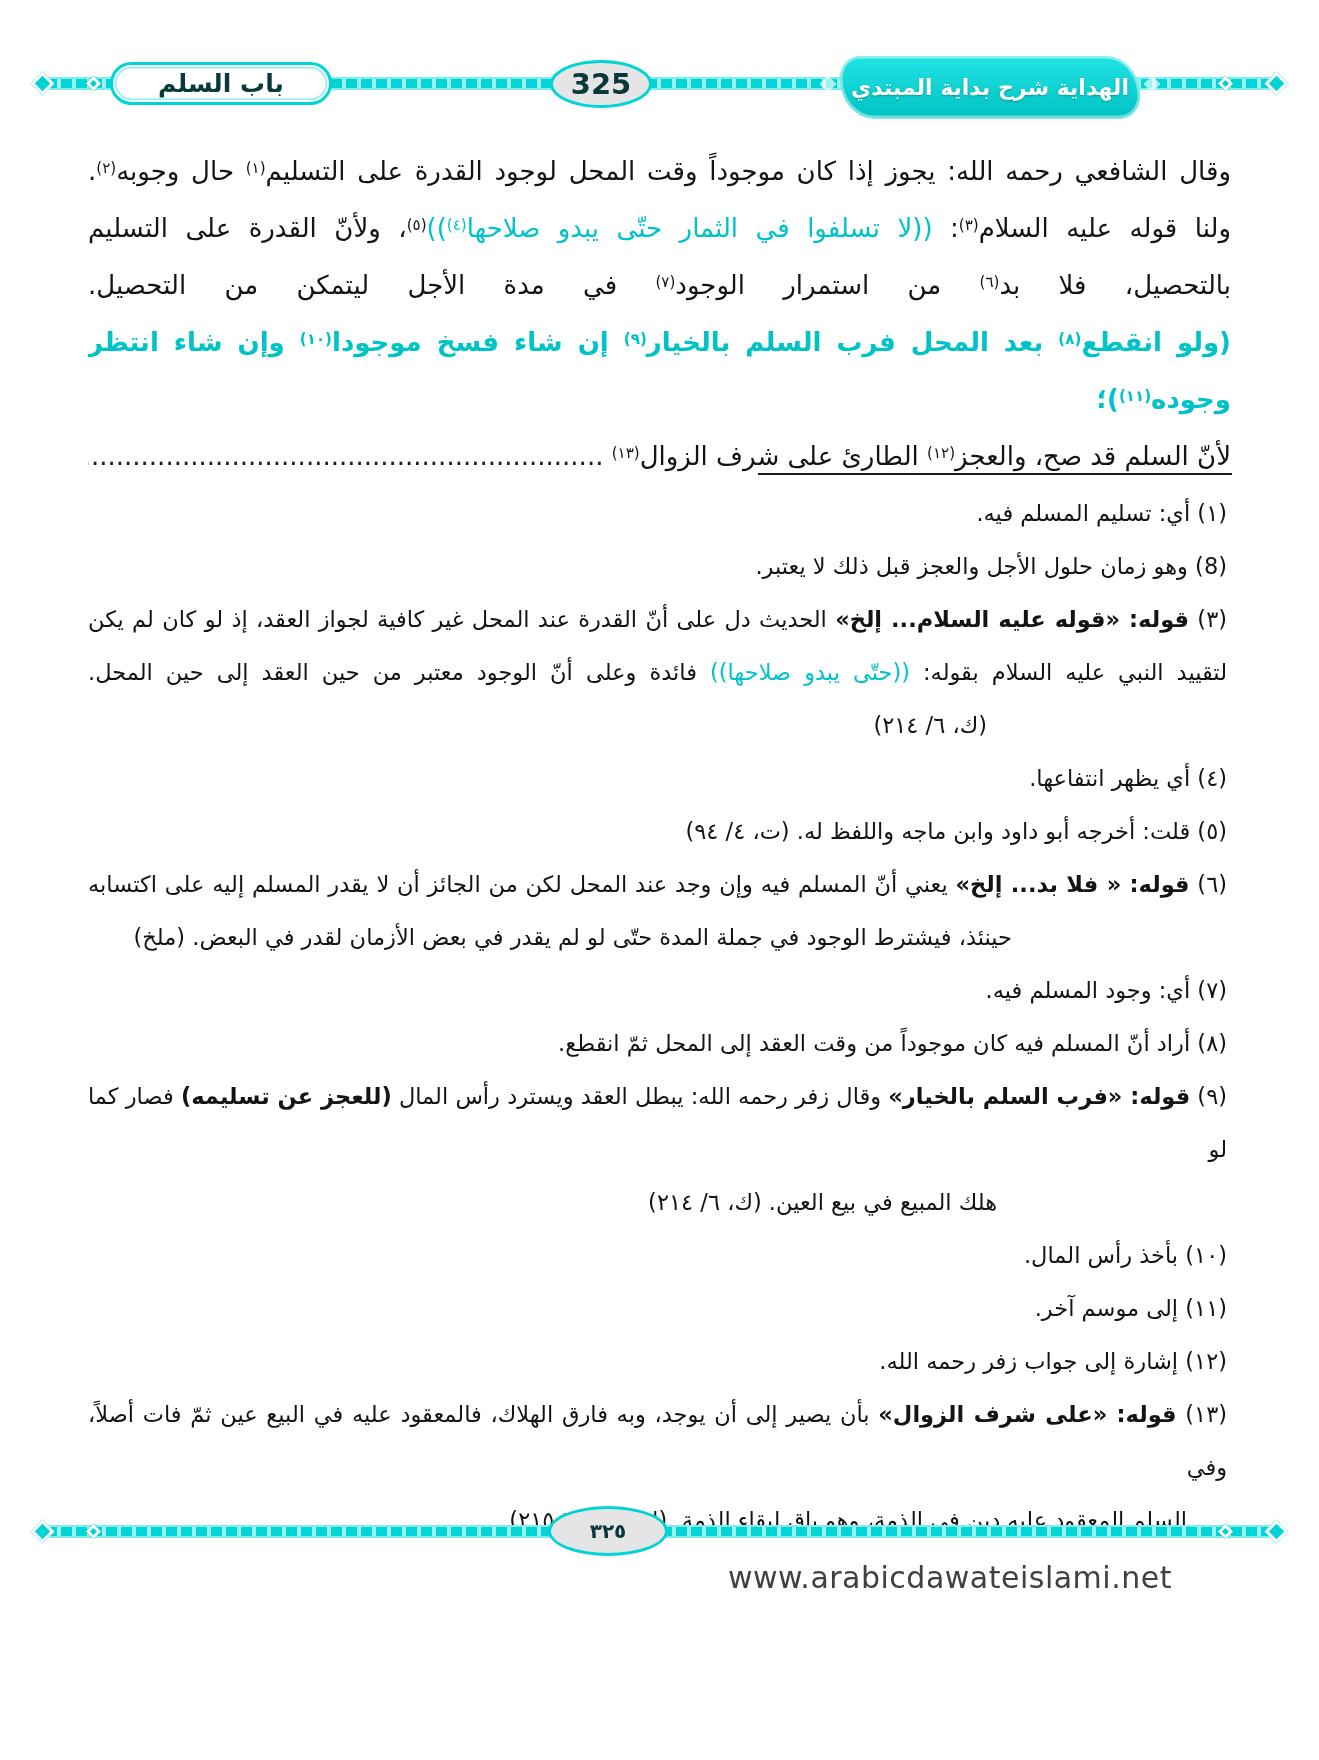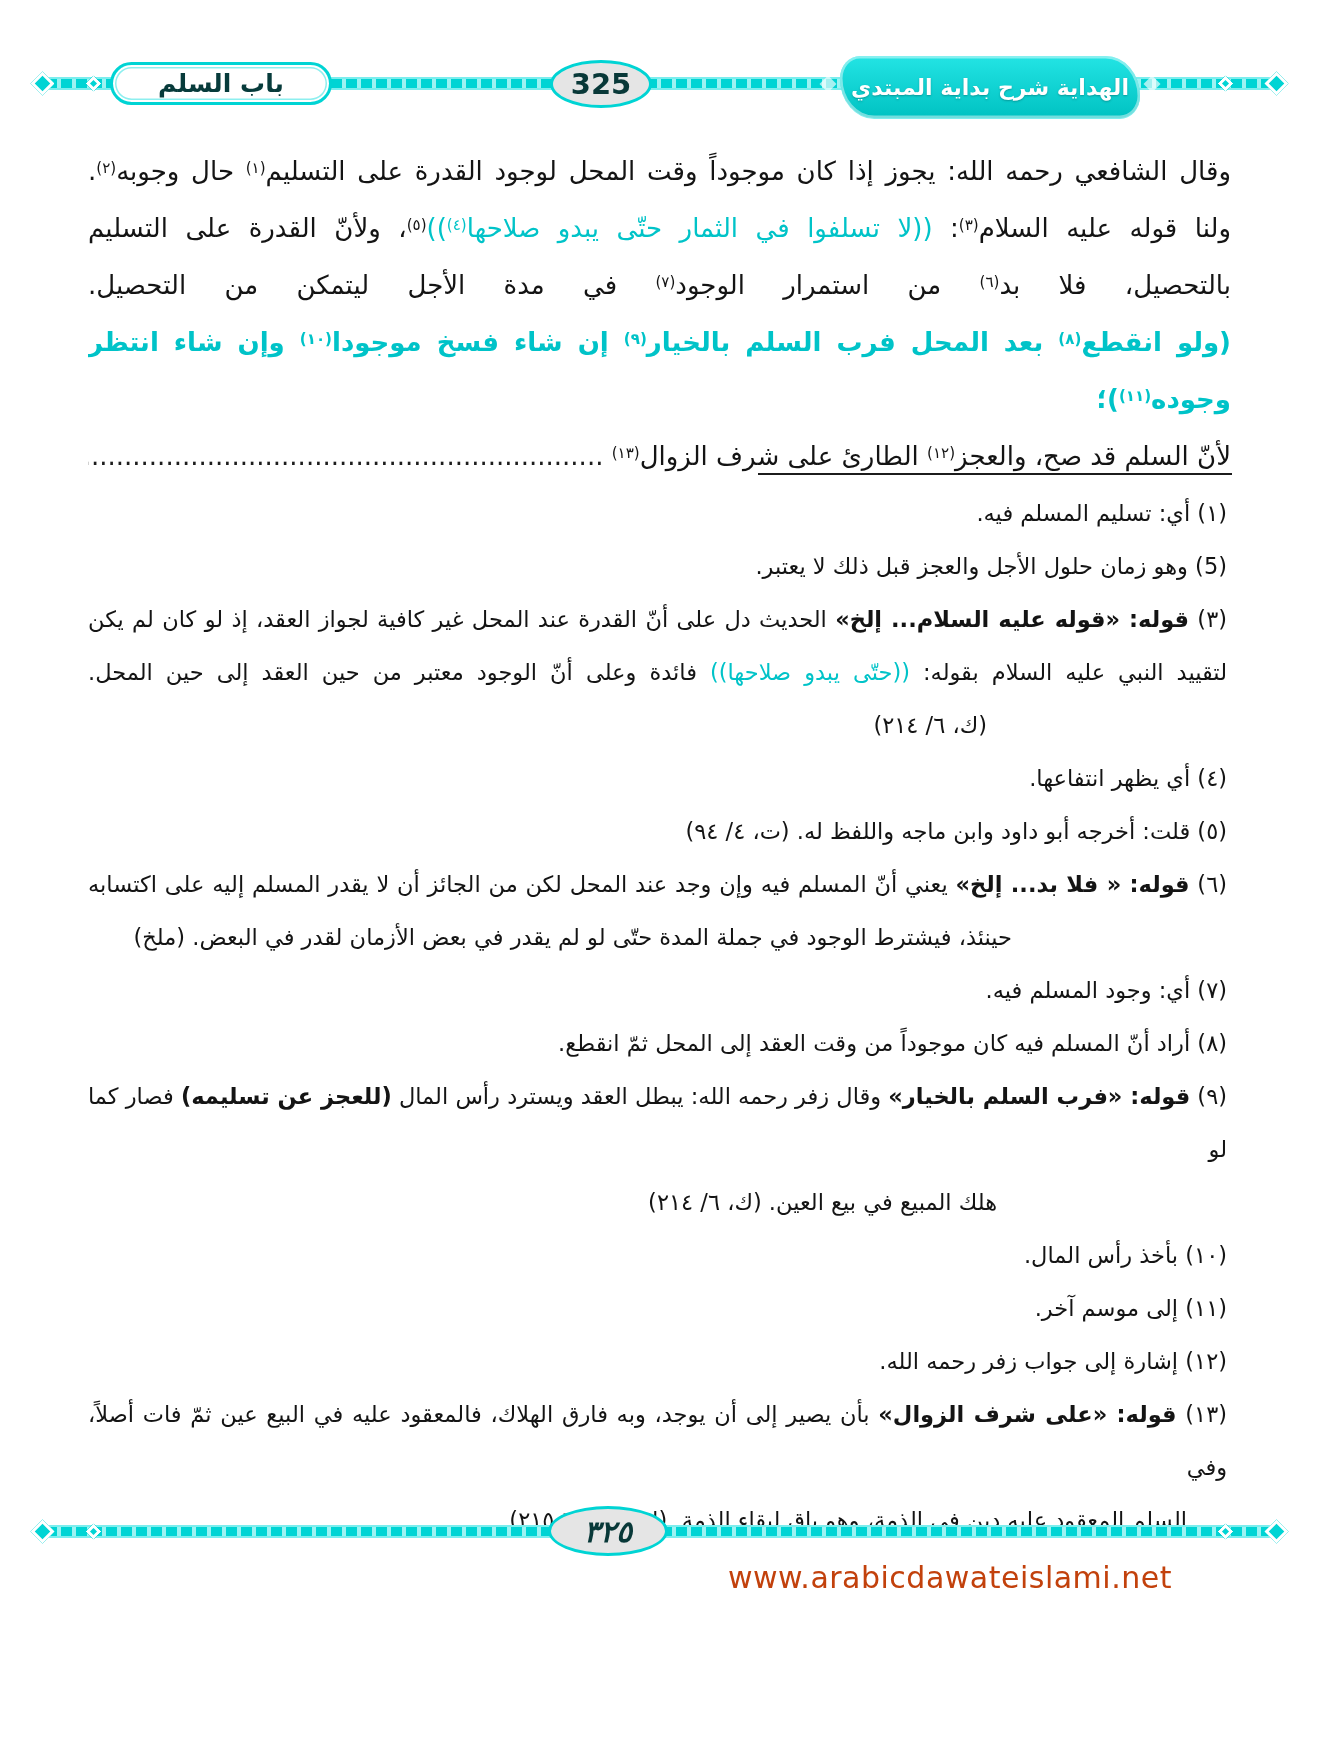--- a/index.html
+++ b/index.html
@@ -44,21 +44,21 @@
     display:flex; align-items:center; justify-content:center;
     font-weight:bold; font-size:25px; color:#073b3b;
   }
   .page-oval {
     position:absolute; top:5px; left:550px; width:102px; height:48px;
     background:#e5e5e5; border:3.5px solid var(--accent); border-radius:50%;
     display:flex; align-items:center; justify-content:center;
     font-weight:bold; font-size:29px; color:#083838;
     direction:ltr;
   }
-  .footer-oval { left:548px; top:3px; width:120px; height:50px; font-size:30px;font-style:italic; }
+  .footer-oval { left:548px; top:3px; width:120px; height:50px; font-size:20px; }
   .book-cartouche {
     position:absolute; top:1px; left:840px; width:300px; height:62px;
     background:linear-gradient(180deg,#23e4e4,#00c2c2);
     border-radius:28px 48px 28px 48px / 50% 90% 50% 90%;
     box-shadow:inset 0 0 0 2.5px rgba(255,255,255,.45), 0 1px 0 #7ceeee;
     display:flex; align-items:center; justify-content:center;
     color:#ffffff; font-weight:bold; font-size:22px;
     text-shadow:0 1px 2px rgba(0,90,90,.45);
   }
   .book-cartouche::before, .book-cartouche::after {
@@ -85,21 +85,21 @@
   .tline.just { white-space:normal; text-align:justify; text-align-last:justify; }
   .sup  { font-size:0.58em; vertical-align:7px; line-height:0; }
   .cyan { color:var(--quote); }
   .bold { font-weight:bold; }
   .tline.cyan .sup { color:var(--quote); }
   .dots { letter-spacing:1px; color:#1c1c1c; }
 
   .watermark {
     position:absolute; top:1543px; left:728px;
     direction:ltr; font-size:30px; letter-spacing:.5px;
-    color:#c2410c;
+    color:#404040;
   }
 </style>
 </head>
 <body>
 
 <div class="page" style="--accent: #00d4d4; --quote: #00c3c8;">
 
   <header class="band header-band">
     <div class="band-line"></div>
     <div class="diamond d-left"></div>
@@ -125,21 +125,21 @@
       <div class="tline just"><span>ولنا قوله عليه السلام</span><span class="sup">(٣)</span><span>: </span><span class="cyan">((لا تسلفوا في الثمار حتّى يبدو صلاحها</span><span class="sup cyan">(٤)</span><span class="cyan">))</span><span class="sup">(٥)</span><span>، ولأنّ القدرة على التسليم</span></div>
       <div class="tline just"><span>بالتحصيل، فلا بد</span><span class="sup">(٦)</span><span> من استمرار الوجود</span><span class="sup">(٧)</span><span> في مدة الأجل ليتمكن من التحصيل.</span></div>
       <div class="tline cyan bold just"><span>(ولو انقطع</span><span class="sup">(٨)</span><span> بعد المحل فرب السلم بالخيار</span><span class="sup">(٩)</span><span> إن شاء فسخ موجودا</span><span class="sup">(١٠)</span><span> وإن شاء انتظر وجوده</span><span class="sup">(١١)</span><span>)؛</span></div>
       <div class="tline"><span>لأنّ السلم قد صح، والعجز</span><span class="sup">(١٢)</span><span> الطارئ على شرف الزوال</span><span class="sup">(١٣)</span><span> </span><span class="dots">..............................................................................................................</span></div>
     </main>
 
   <div class="separator"></div>
 
   <section class="footnotes">
       <div class="tline"><span>(١) أي: تسليم المسلم فيه.</span></div>
-      <div class="tline"><span>(5) وهو زمان حلول الأجل والعجز قبل ذلك لا يعتبر.</span></div>
+      <div class="tline"><span>(8) وهو زمان حلول الأجل والعجز قبل ذلك لا يعتبر.</span></div>
       <div class="tline just"><span>(٣) </span><span class="bold">قوله: «قوله عليه السلام... إلخ»</span><span> الحديث دل على أنّ القدرة عند المحل غير كافية لجواز العقد، إذ لو كان لم يكن</span></div>
       <div class="tline just"><span>لتقييد النبي عليه السلام بقوله: </span><span class="cyan">((حتّى يبدو صلاحها))</span><span> فائدة وعلى أنّ الوجود معتبر من حين العقد إلى حين المحل.</span></div>
       <div class="tline" style="margin-right: 240px;"><span>(ك، ٦/ ٢١٤)</span></div>
       <div class="tline"><span>(٤) أي يظهر انتفاعها.</span></div>
       <div class="tline"><span>(٥) قلت: أخرجه أبو داود وابن ماجه واللفظ له. (ت، ٤/ ٩٤)</span></div>
       <div class="tline just"><span>(٦) </span><span class="bold">قوله: « فلا بد... إلخ»</span><span> يعني أنّ المسلم فيه وإن وجد عند المحل لكن من الجائز أن لا يقدر المسلم إليه على اكتسابه</span></div>
       <div class="tline" style="margin-right: 215px;"><span>حينئذ، فيشترط الوجود في جملة المدة حتّى لو لم يقدر في بعض الأزمان لقدر في البعض. (ملخ)</span></div>
       <div class="tline"><span>(٧) أي: وجود المسلم فيه.</span></div>
       <div class="tline"><span>(٨) أراد أنّ المسلم فيه كان موجوداً من وقت العقد إلى المحل ثمّ انقطع.</span></div>
       <div class="tline just"><span>(٩) </span><span class="bold">قوله: «فرب السلم بالخيار»</span><span> وقال زفر رحمه الله: يبطل العقد ويسترد رأس المال </span><span class="bold">(للعجز عن تسليمه)</span><span> فصار كما لو</span></div>

